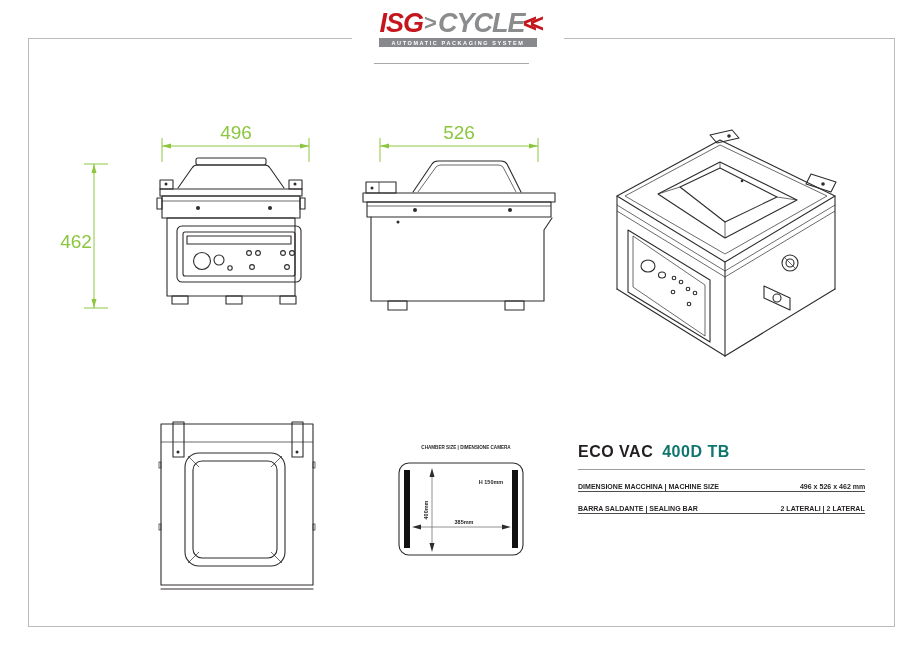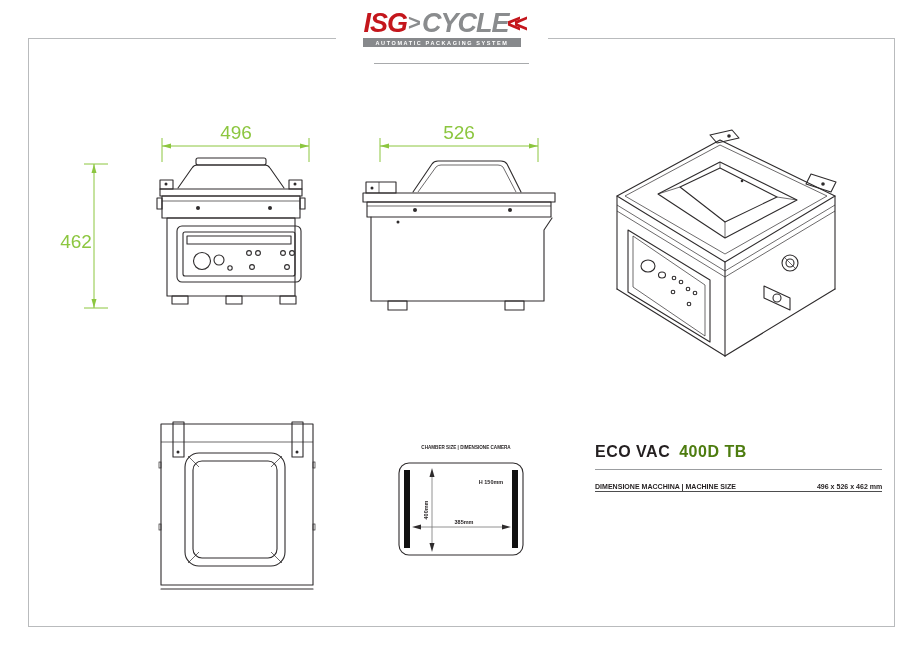--- a/index.html
+++ b/index.html
@@ -6,21 +6,21 @@
   body{
     width:920px;height:648px;position:relative;background:#ffffff;
     font-family:"Liberation Sans", sans-serif;overflow:hidden;color:#231f20;
   }
   .page-border{
     position:absolute;left:28px;top:38px;width:865px;height:587px;
     border:1px solid #b9bbbd;
   }
   
   .logo-box{
-    position:absolute;left:336px;top:8px;width:212px;height:50px;
+    position:absolute;left:352px;top:8px;width:212px;height:50px;
     background:#ffffff;display:flex;flex-direction:column;align-items:center;z-index:5;
   }
   .logo-row{display:flex;align-items:center;line-height:1;height:30px;}
   .logo-isg{font-size:27px;font-weight:bold;font-style:italic;letter-spacing:-1px;}
   .logo-sep{font-size:22px;font-weight:bold;margin:0 1px;}
   .logo-pack{font-size:27px;font-weight:bold;font-style:italic;letter-spacing:-1px;}
   .logo-chev{font-size:24px;font-weight:bold;font-style:italic;letter-spacing:-7px;margin-left:-2px;transform:scaleY(1.1);display:inline-block;}
   .logo-bar{
     width:158px;height:9px;background:#87898c;color:#ffffff;
     font-size:5.5px;letter-spacing:1.6px;display:flex;align-items:center;justify-content:center;
@@ -29,24 +29,24 @@
   .logo-underline{position:absolute;left:374px;top:63px;width:155px;height:1px;background:#a8aaac;z-index:5;}
   
   svg{position:absolute;}
   .ln{fill:none;stroke:#2e2b2c;stroke-width:1.1;stroke-linejoin:round;stroke-linecap:round;}
   .lnthin{fill:none;stroke:#2e2b2c;stroke-width:0.7;}
   .dot{fill:#2e2b2c;stroke:none;}
   .dim{stroke-width:1;fill:none;}
   .dimtxt{font-family:"Liberation Sans",sans-serif;font-size:19px;}
   .tinytxt{font-family:"Liberation Sans",sans-serif;font-weight:bold;fill:#231f20;}
   
-  .spec{position:absolute;left:595px;top:443px;width:287px;}
+  .spec{position:absolute;left:578px;top:443px;width:287px;}
   .spec-title{display:flex;align-items:baseline;gap:9px;height:22px;}
   .spec-title .m1{font-size:16px;font-weight:bold;color:#231f20;letter-spacing:0.5px;}
-  .spec-title .m2{font-size:16px;font-weight:bold;color:#4d7c0f;letter-spacing:0.5px;}
+  .spec-title .m2{font-size:16px;font-weight:bold;color:#0f766e;letter-spacing:0.5px;}
   .spec-divider{border-top:1px solid #9b9da0;margin-top:4px;}
   .spec-row{
     display:flex;justify-content:space-between;align-items:flex-end;
     height:21px;border-bottom:1.5px solid #4d4d4e;
   }
   .spec-row .lbl{font-size:8px;font-weight:bold;white-space:nowrap;display:inline-block;transform:scaleX(0.88);transform-origin:left center;}
   .spec-row .val{font-size:8px;font-weight:bold;white-space:nowrap;display:inline-block;transform:scaleX(0.88);transform-origin:right center;}
 </style>
 </head>
 <body>
@@ -243,13 +243,17 @@
   <div class="spec-title">
     <span class="m1">ECO VAC</span>
     <span class="m2">400D TB</span>
   </div>
   <div class="spec-divider"></div>
 
   <div class="spec-row">
     <span class="lbl">DIMENSIONE MACCHINA | MACHINE SIZE</span>
     <span class="val">496 x 526 x 462 mm</span>
   </div>
+  <div class="spec-row">
+    <span class="lbl">BARRA SALDANTE | SEALING BAR</span>
+    <span class="val">2 LATERALI | 2 LATERAL</span>
+  </div>
 </div>
 
 </body></html>

